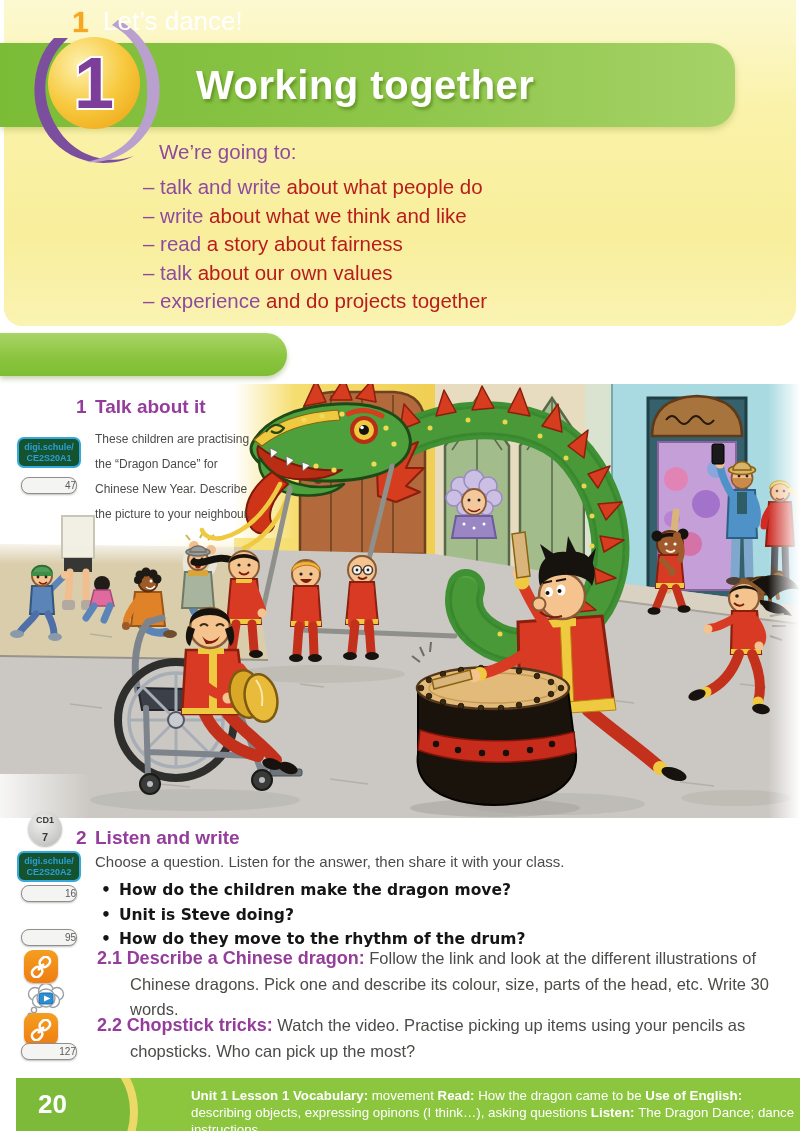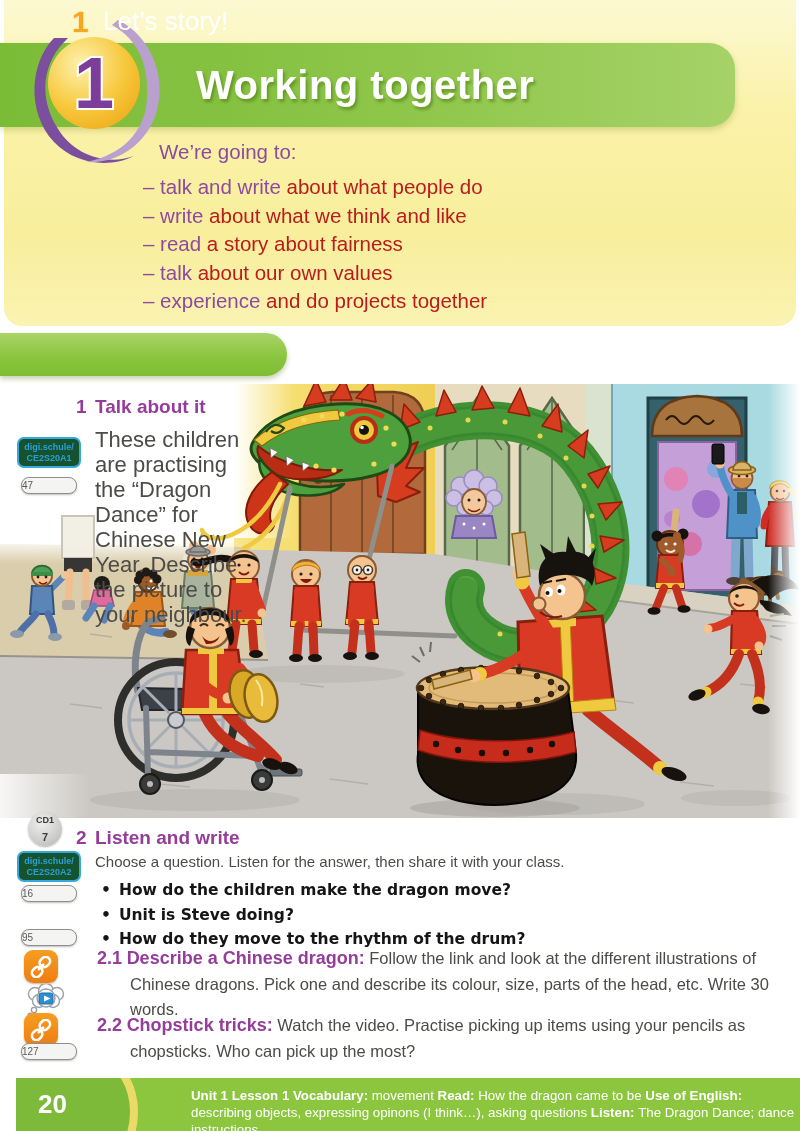--- a/index.html
+++ b/index.html
@@ -34,39 +34,39 @@
     box-shadow:0 3px 5px rgba(120,140,60,.4);}
   .lesson-num{position:absolute;left:72px;top:0;line-height:43px;color:#F6A722;
     font-size:30px;font-weight:bold;
     text-shadow:-1px 0 #FCE7AC,1px 0 #FCE7AC,0 -1px #FCE7AC,0 1px #FCE7AC;}
   .lesson-title{position:absolute;left:103px;top:0;line-height:42px;color:#fff;font-size:26px;}
   
   .actnum{position:absolute;color:#943D9B;font-size:19px;font-weight:bold;}
   .acttitle{position:absolute;color:#943D9B;font-size:19px;font-weight:bold;}
   #a1-num{left:76px;top:396px;} #a1-title{left:95px;top:396px;}
   #a1-text{position:absolute;left:95px;top:427px;width:162px;
-    font-size:22px;line-height:25px;color:#4C4B48;}
+    font-size:12px;line-height:25px;color:#4C4B48;}
   #a2-num{left:76px;top:827px;} #a2-title{left:95px;top:827px;}
   #a2-intro{position:absolute;left:95px;top:853px;width:620px;
     font-size:15px;color:#4C4B48;}
   .questions{position:absolute;left:101px;top:878px;list-style:none;margin:0;padding:0;
     font-family:"DejaVu Sans",sans-serif;font-size:15.5px;font-weight:600;color:#151515;}
   .questions li{line-height:24.5px;display:flex;}
   .questions .bullet{width:18px;flex:none;}
   .subact{position:absolute;left:97px;width:664px;font-size:16.5px;line-height:25.5px;
     color:#4C4B48;padding-left:33px;text-indent:-33px;}
   #act21{top:946px;} #act22{top:1013px;}
   .pnum,.plabel{color:#943D9B;font-weight:bold;font-size:18px;}
   
   .qr{position:absolute;left:17px;width:58px;border:2px solid #35A9DE;border-radius:7px;
     background:#14532d;color:#2B9FD8;font-size:9px;font-weight:bold;text-align:center;
     line-height:10.5px;padding:3px 1px;}
   #qr1{top:437px;} #qr2{top:851px;}
   .pageref{position:absolute;left:21px;width:54px;height:15px;border:1.5px solid #8F8F8B;
-    border-radius:8px;background:#F4F4F2;color:#5A5A58;font-size:10px;text-align:left;
+    border-radius:8px;background:#F4F4F2;color:#5A5A58;font-size:10px;text-align:right;
     line-height:15px;box-shadow:0 1px 2px rgba(0,0,0,.25);}
   #pr47{top:477px;} #pr16{top:885px;} #pr95{top:929px;} #pr127{top:1043px;}
   .cd{position:absolute;left:28px;top:812px;width:34px;height:34px;border-radius:50%;
     background:radial-gradient(circle at 40% 32%,#EFEFED,#CBCBC9 65%,#ADADAB);
     display:flex;flex-direction:column;align-items:center;justify-content:center;
     color:#3A3A38;font-weight:bold;box-shadow:0 1px 2px rgba(0,0,0,.3);gap:7px;}
   .cd .l1{font-size:9px;} .cd .l2{font-size:11px;margin-top:-1px;}
   .linkicon{position:absolute;left:24px;width:34px;height:33px;border-radius:9px;
     background:linear-gradient(180deg,#F59E20,#EE7D12);
     box-shadow:0 1px 2px rgba(0,0,0,.3);display:flex;align-items:center;justify-content:center;}
@@ -108,21 +108,21 @@
     <li><span class="hl">– talk and write</span><span class="rest"> about what people do</span></li>
     <li><span class="hl">– write</span><span class="rest"> about what we think and like</span></li>
     <li><span class="hl">– read</span><span class="rest"> a story about fairness</span></li>
     <li><span class="hl">– talk</span><span class="rest"> about our own values</span></li>
     <li><span class="hl">– experience</span><span class="rest"> and do projects together</span></li>
   </ul>
 </div>
 
 <div class="lesson-banner"></div>
 <div class="lesson-num">1</div>
-<div class="lesson-title">Let’s story!</div>
+<div class="lesson-title">Let’s dance!</div>
 
 <svg class="illu" viewBox="0 0 800 434">
   <defs>
     <linearGradient id="wallY" x1="0" y1="0" x2="1" y2="0">
       <stop offset="0" stop-color="#FFFFFF"></stop>
         <stop offset="0.35" stop-color="#F7E27A"></stop>
         <stop offset="1" stop-color="#F0CE52"></stop>
     </linearGradient>
     <linearGradient id="fadeW2T" x1="0" y1="0" x2="1" y2="0">
       <stop offset="0" stop-color="#FFFFFF" stop-opacity="1"></stop>

